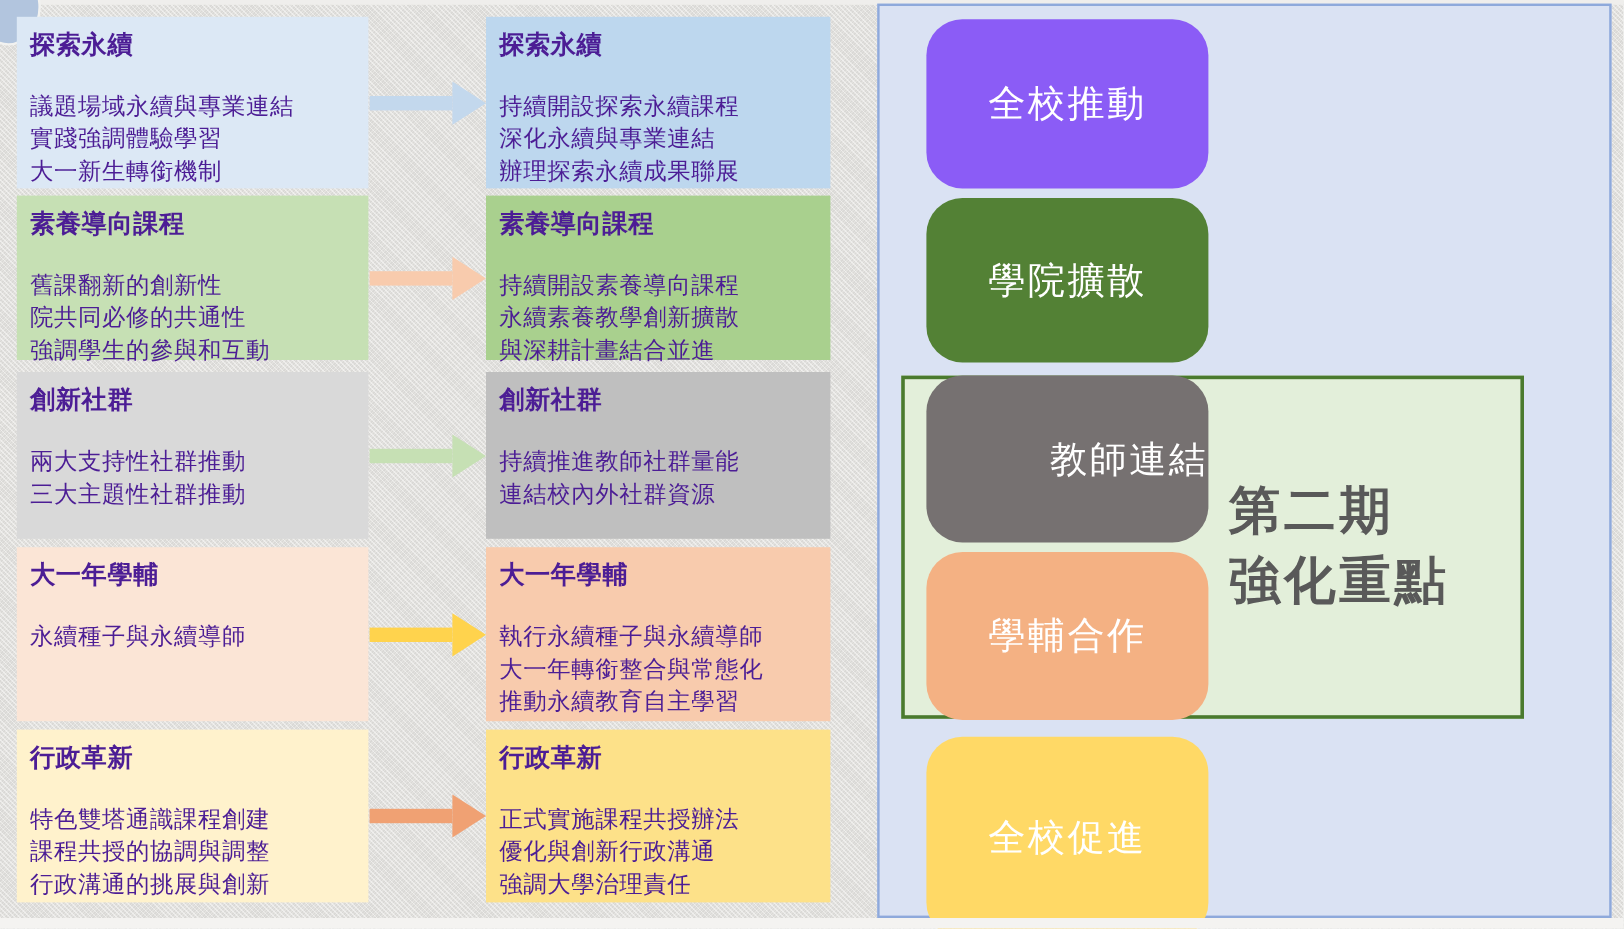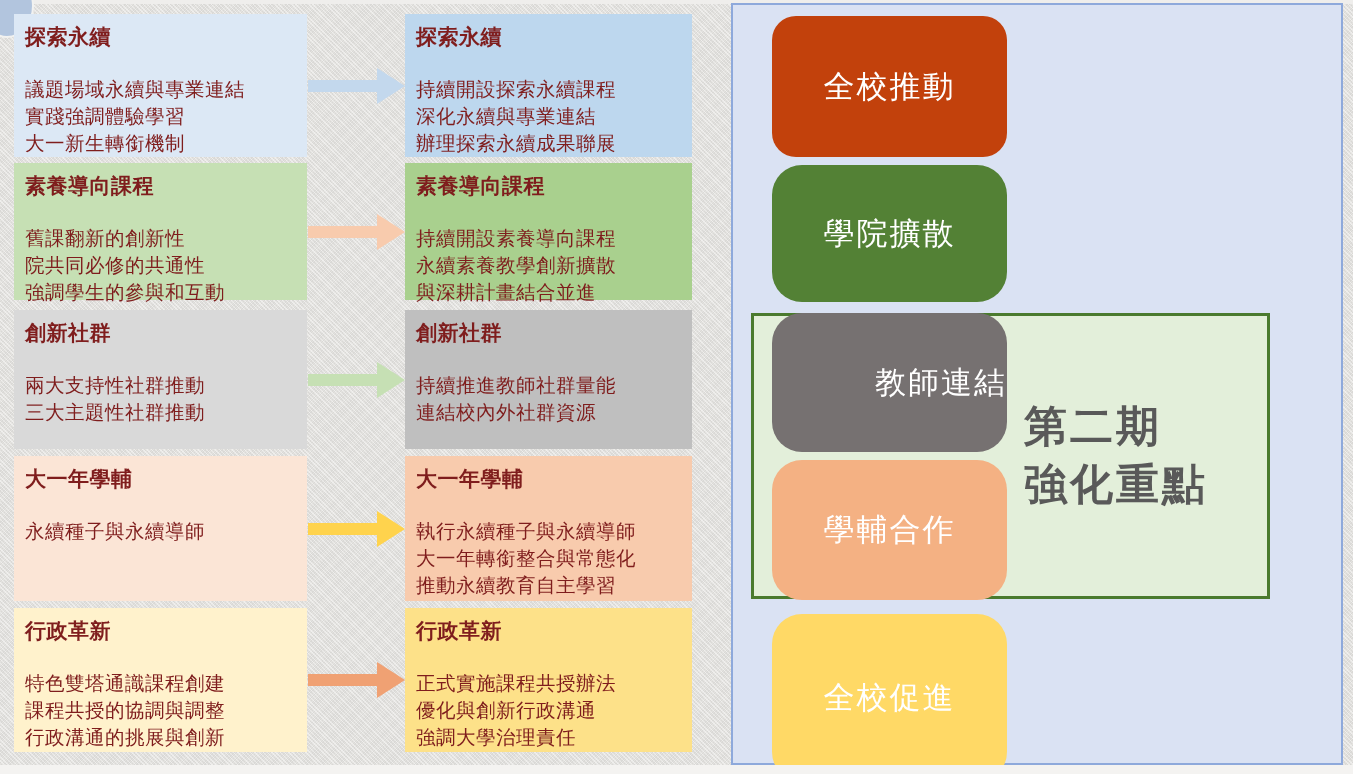--- a/index.html
+++ b/index.html
@@ -23,21 +23,21 @@
   }
 
   
   .row0{ top:14px;  height:143px; }
   .row1{ top:163px; height:137px; }
   .row2{ top:310px; height:139px; }
   .row3{ top:456px; height:145px;font-family:Liberation Serif, serif; }
   .row4{ top:608px; height:144px; }
 
   .fbox{
-    position:absolute; padding:9px 21px 0 11px; color:#7f1d1d;
+    position:absolute; padding:9px 21px 0 11px; color:#4c1d95;
   }
   .fbox.left  { left:14px;  width:293px; }
   .fbox.right { left:405px; width:287px; }
   .fbox .title{ font-size:21px; font-weight:bold; margin-bottom:25px; letter-spacing:.5px; }
   .fbox .line { font-size:19.5px; line-height:27px; letter-spacing:.5px; }
 
   .arrow{
     position:absolute; left:308px; width:97px;
     display:flex; align-items:center; justify-content:flex-start;
   }
@@ -159,21 +159,21 @@
   <div class="fbox right row4" style="background-color: rgb(253, 225, 137);">
     <div class="title">行政革新</div>
     <div class="line">正式實施課程共授辦法</div>
     <div class="line">優化與創新行政溝通</div>
     <div class="line">強調大學治理責任</div>
   </div>
 
   <div class="panel" style="background-color: rgb(218, 226, 243); border-color: rgb(142, 169, 219);">
     <div class="group-frame" style="background-color: rgb(227, 239, 218); border-color: rgb(74, 122, 46);"></div>
 
-    <div class="badge b0" style="background-color: #c2410c; border-radius: 24px;">
+    <div class="badge b0" style="background-color: #8b5cf6;">
       <span>全校推動</span>
     </div>
     <div class="badge b1" style="background-color: rgb(83, 129, 53);">
       <span>學院擴散</span>
     </div>
     <div class="badge b2" style="background-color: rgb(118, 113, 113); justify-content: flex-end;">
       <span>教師連結</span>
     </div>
     <div class="badge b3" style="background-color: rgb(244, 177, 131); text-align: right;">
       <span>學輔合作</span>

